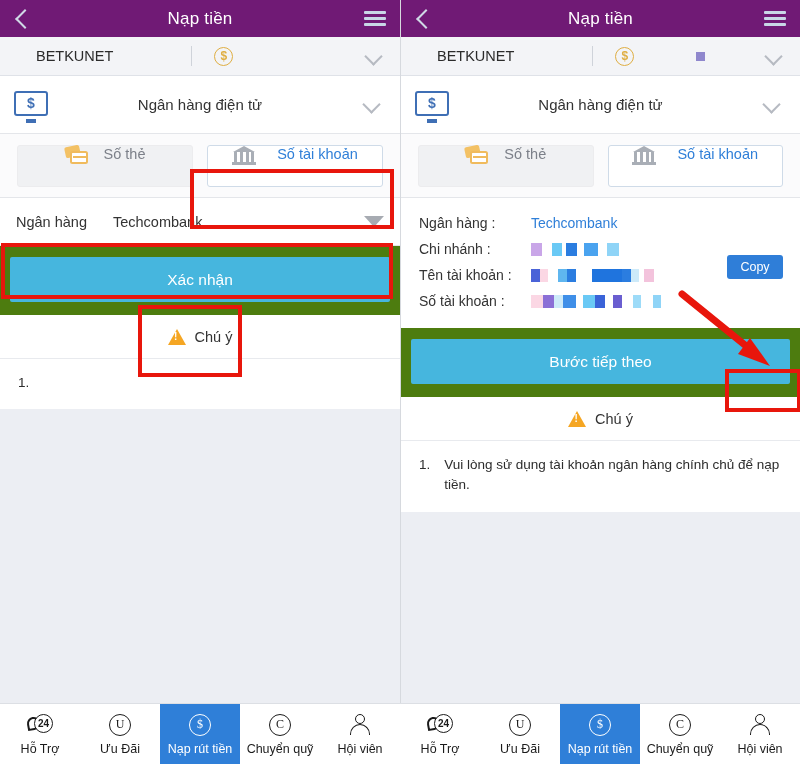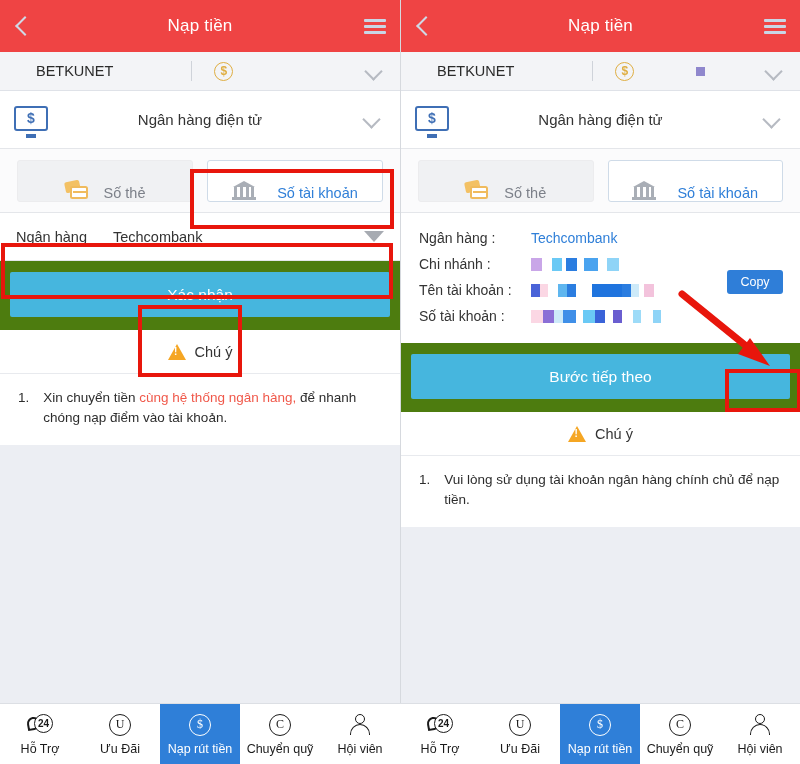--- a/index.html
+++ b/index.html
@@ -13,21 +13,21 @@
     position: relative;
     width: 800px; height: 764px;
     background: #eceef3;
   }
   .panels { display: flex; width: 800px; height: 703px; }
   .panel { width: 400px; height: 703px; position: relative; background: #eceef3; }
   .panel.right { border-left: 1px solid #d6d9de; }
 
   
   .topbar {
-    height: 52px; background: #ef4444;
+    height: 37px; background: #701a75;
     display: flex; align-items: center; justify-content: space-between;
     padding: 0 14px; position: relative;
   }
   .topbar .title {
     position: absolute; left: 0; right: 0; text-align: center;
     color: #ffffff; font-size: 17px; letter-spacing: .2px;
   }
   .back-chevron { width: 16px; height: 16px; position: relative; z-index: 2; }
   .back-chevron::before {
     content: ""; position: absolute; left: 4px; top: 1px;
@@ -94,21 +94,21 @@
 
   
   .tabs {
     height: 64px; background: #fbfbfc;
     border-bottom: 1px solid #e4e6ea;
     display: flex; align-items: center; gap: 0; padding: 0 10px;
     position: relative;
   }
   .tab {
     flex: 1; height: 42px; margin: 0 7px;
-    display: flex; align-items: flex-end; justify-content: center; gap: 13px;
+    display: flex; align-items: flex-start; justify-content: center; gap: 13px;
     font-size: 14.5px; border-radius: 3px;
   }
   .tab.inactive { background: #f0f1f3; color: #7c8089; border: 1px solid #ececee; }
   .tab.active { background: #ffffff; color: #2f7fd8; border: 1px solid #cfdbe8; gap: 21px; }
 
   .cards-icon { position: relative; width: 26px; height: 20px; }
   .cards-icon .c1 {
     position: absolute; left: 0; top: 0; width: 15px; height: 11px;
     background: #f3c164; border-radius: 2px; transform: rotate(-12deg);
   }
@@ -326,21 +326,20 @@
         <div class="btn-primary">Xác nhận</div>
       </div>
 
       <div class="notice-head">
         <div class="warn-tri"></div>
         <span>Chú ý</span>
       </div>
 
       <div class="notice-body">
         <span class="num">1.</span>
-        <span><span>Xin chuyển tiền </span><span class="hl-red">cùng hệ thống ngân hàng,</span><span> để nhanh chóng nạp điểm vào tài khoản.</span></span>
       </div>
 
       <div class="anno" style="left:190px; top:169px; width:204px; height:60px;"></div>
       <div class="anno" style="left:1px; top:243px; width:392px; height:56px;"></div>
       <div class="anno" style="left:138px; top:305px; width:104px; height:72px;"></div>
     </div>
 
     <div class="panel right">
 
       <div class="topbar">

